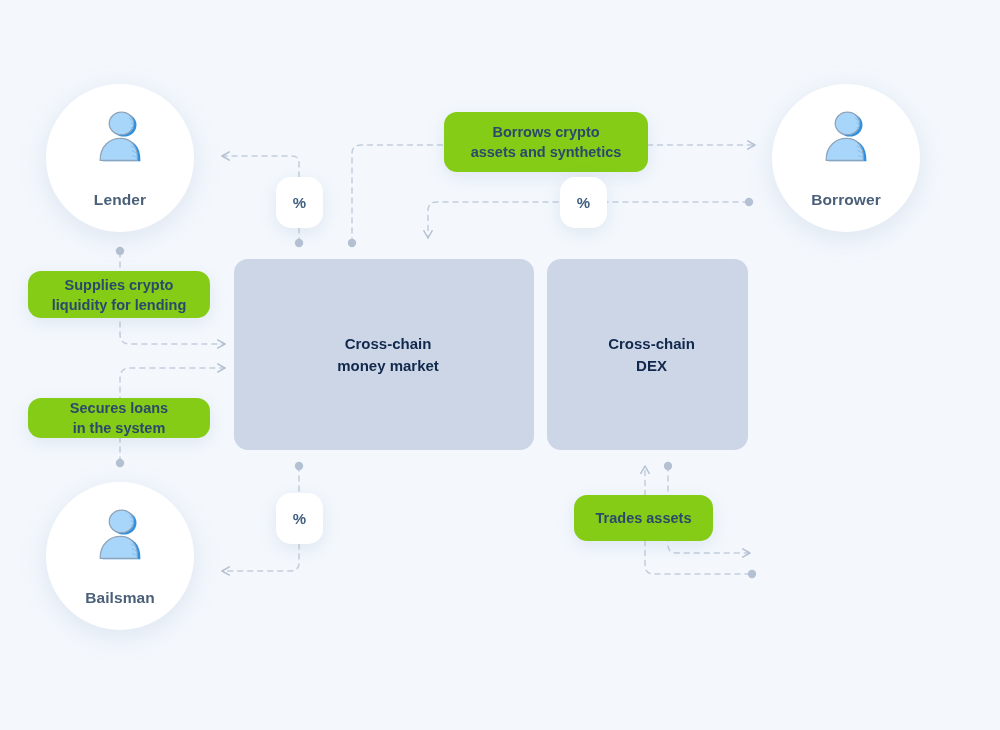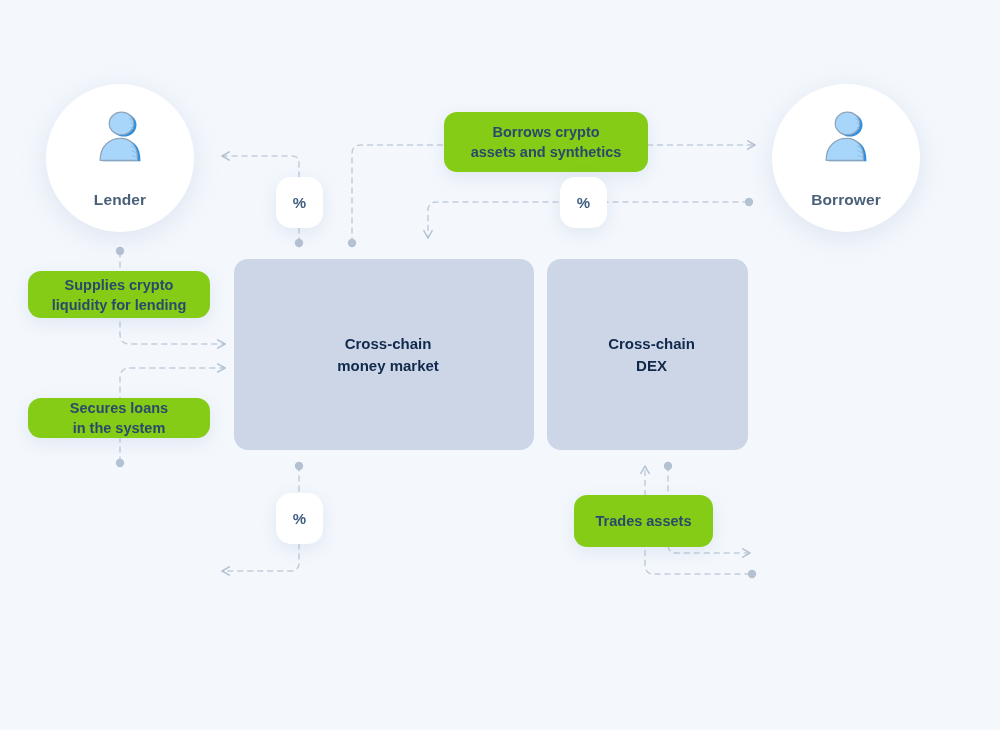--- a/index.html
+++ b/index.html
@@ -99,21 +99,21 @@
     font-size: 14.5px;
     font-weight: 700;
     line-height: 1.38;
     color: #2b4a6b;
     white-space: pre-line;
   }
 
   #chip-borrows  { left: 444px; top: 112px; width: 204px; height: 60px; }
   #chip-supplies { left: 28px;  top: 271px; width: 182px; height: 47px; }
   #chip-secures  { left: 28px;  top: 385px; width: 182px; height: 40px; margin-top: 13px; }
-  #chip-trades   { left: 574px; top: 495px; width: 139px; height: 52px; }
+  #chip-trades   { left: 574px; top: 495px; width: 139px; height: 46px; }
 
   
   .pct {
     position: absolute;
     width: 47px;
     height: 51px;
     background: #ffffff;
     border-radius: 15px;
     box-shadow: 0 5px 18px rgba(140,165,195,0.20);
     display: flex;
@@ -202,20 +202,37 @@
           <path d="M43 16 L45.8 18"></path>
           <path d="M43 21 L45.5 22.5"></path>
         <path d="M43 40 L48 43"></path>
           <path d="M44 45 L49 47.5"></path>
           <path d="M44.5 50 L49.5 52"></path>
       </g>
     </svg>
     <span class="actor-label">Borrower</span>
   </div>
 
+  <div class="actor" id="actor-bailsman">
+    <svg class="glyph" viewBox="0 0 64 64">
+      <ellipse cx="36" cy="18.5" rx="13" ry="12" fill="#2f8fe0"></ellipse>
+      <path d="M14 56 C14 41 24 33.5 35 33.5 C46 33.5 53 41 53 54 L53 56 Z" fill="#2f8fe0"></path>
+      <ellipse cx="33.5" cy="17" rx="12.6" ry="11.6" fill="#a8d6fb" stroke="#8fa3b8" stroke-width="1.3"></ellipse>
+      <path d="M11.5 55 C11.5 40 21.5 32.5 32.5 32.5 C43 32.5 50 40 50 53 L50 55 Z" fill="#a8d6fb" stroke="#8fa3b8" stroke-width="1.3" stroke-linejoin="round"></path>
+      <g stroke="#7fc2f5" stroke-width="1.1" opacity="0.9">
+        <path d="M41.5 11.5 L44.5 14"></path>
+          <path d="M43 16 L45.8 18"></path>
+          <path d="M43 21 L45.5 22.5"></path>
+        <path d="M43 40 L48 43"></path>
+          <path d="M44 45 L49 47.5"></path>
+          <path d="M44.5 50 L49.5 52"></path>
+      </g>
+    </svg>
+    <span class="actor-label">Bailsman</span>
+  </div>
 
 
   <div class="core-box" id="box-money-market">
     <span class="core-text">Cross-chain
 money market</span>
   </div>
   <div class="core-box" id="box-dex">
     <span class="core-text">Cross-chain
 DEX</span>
   </div>

